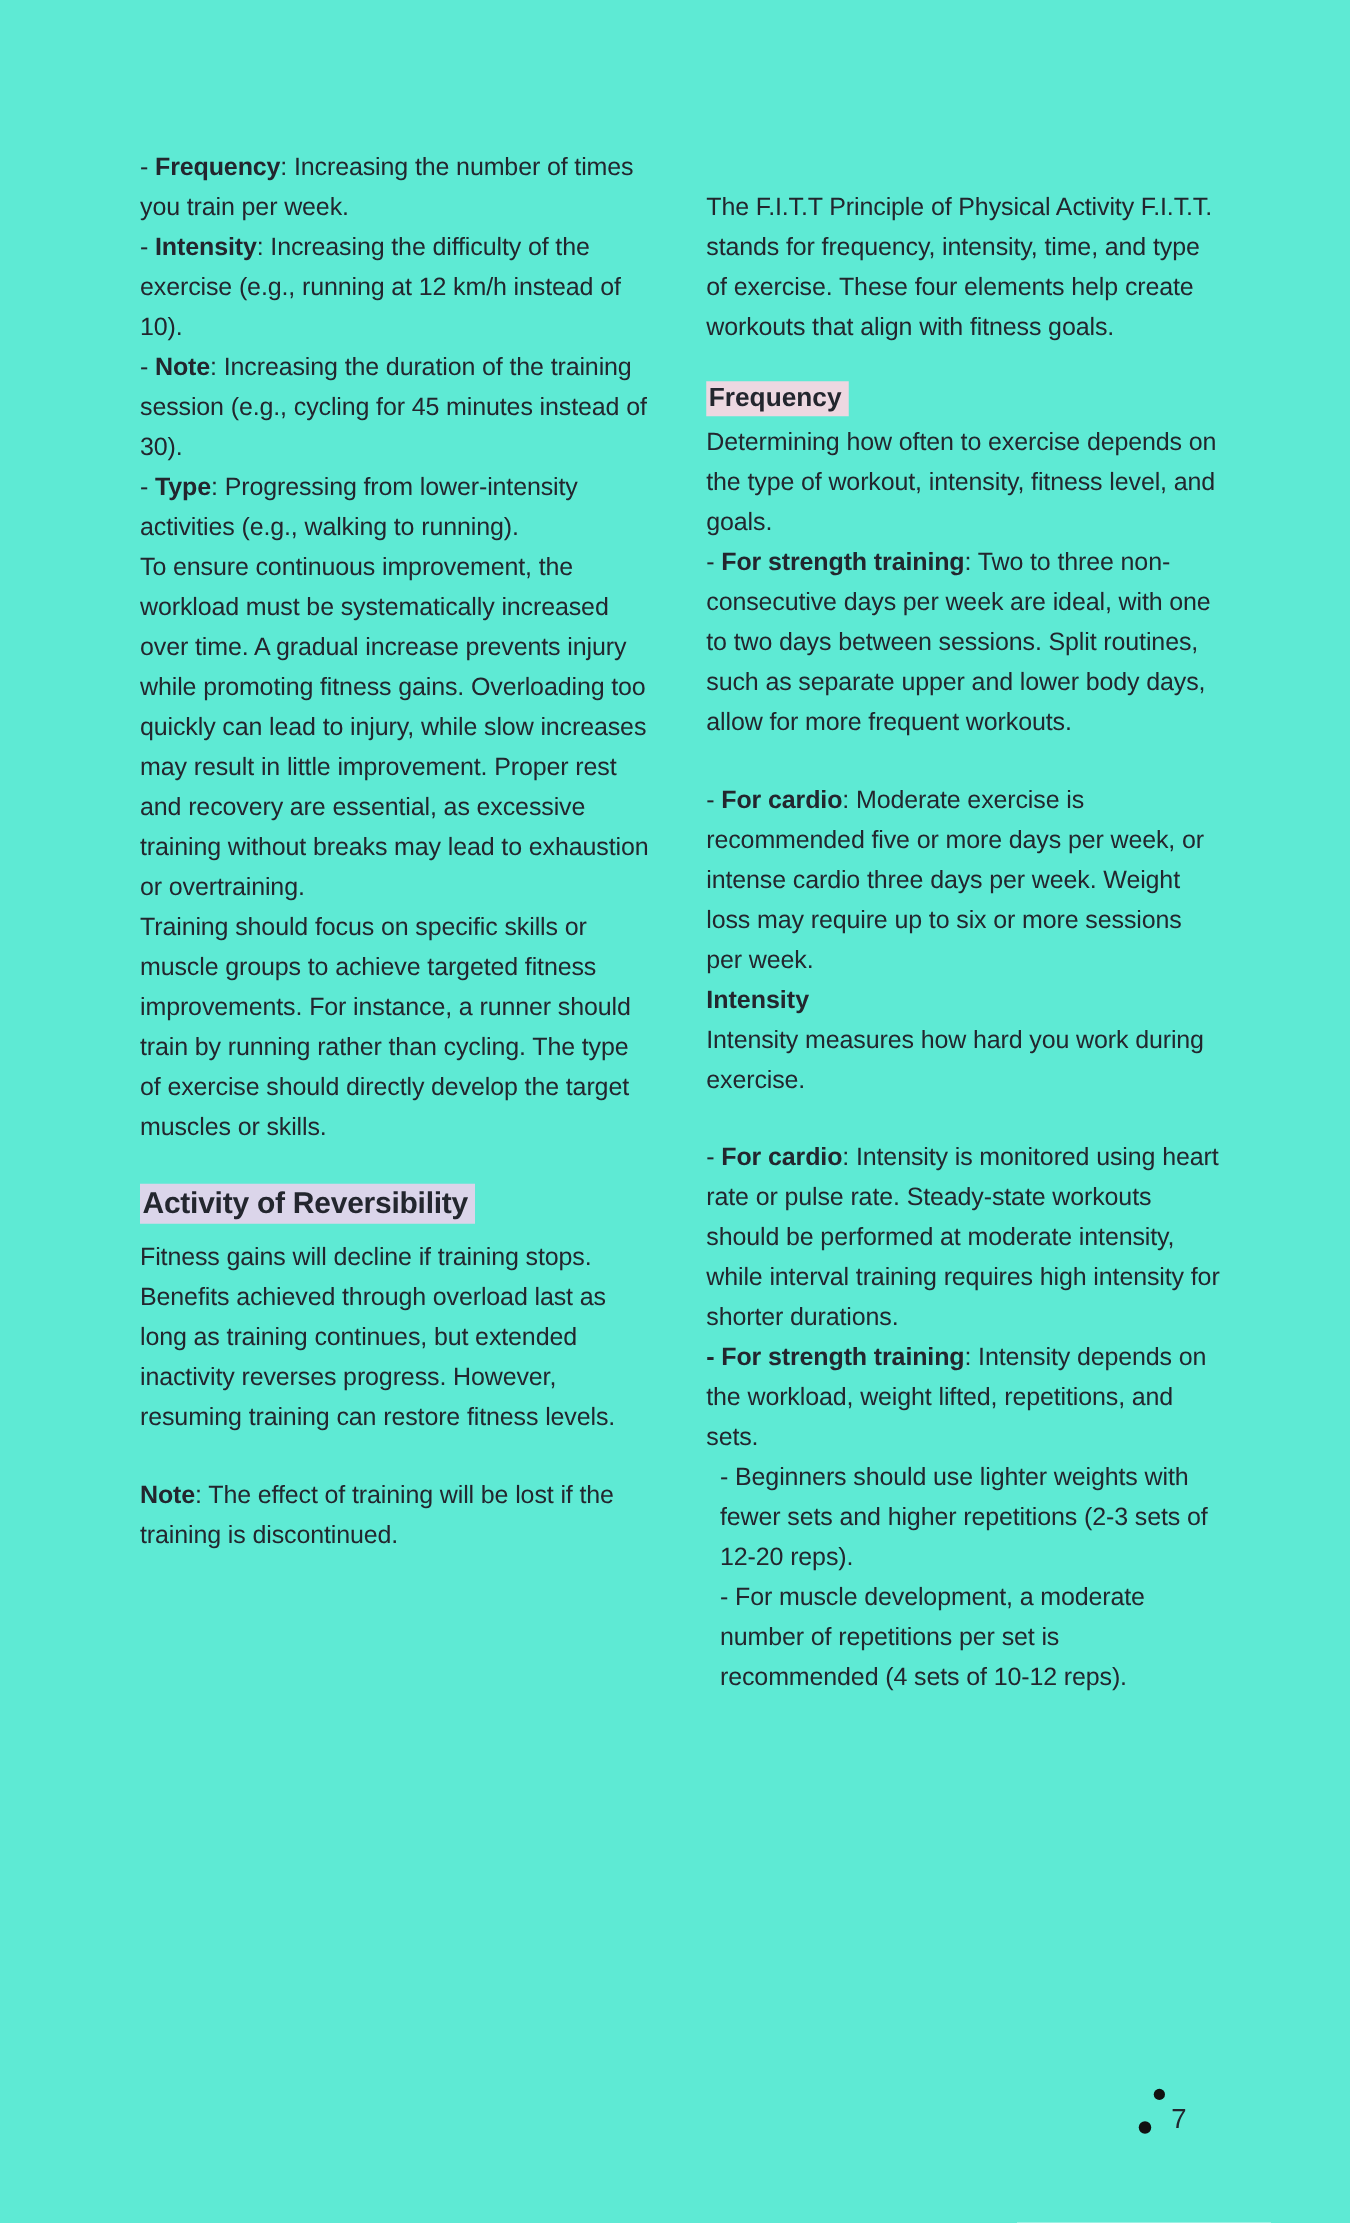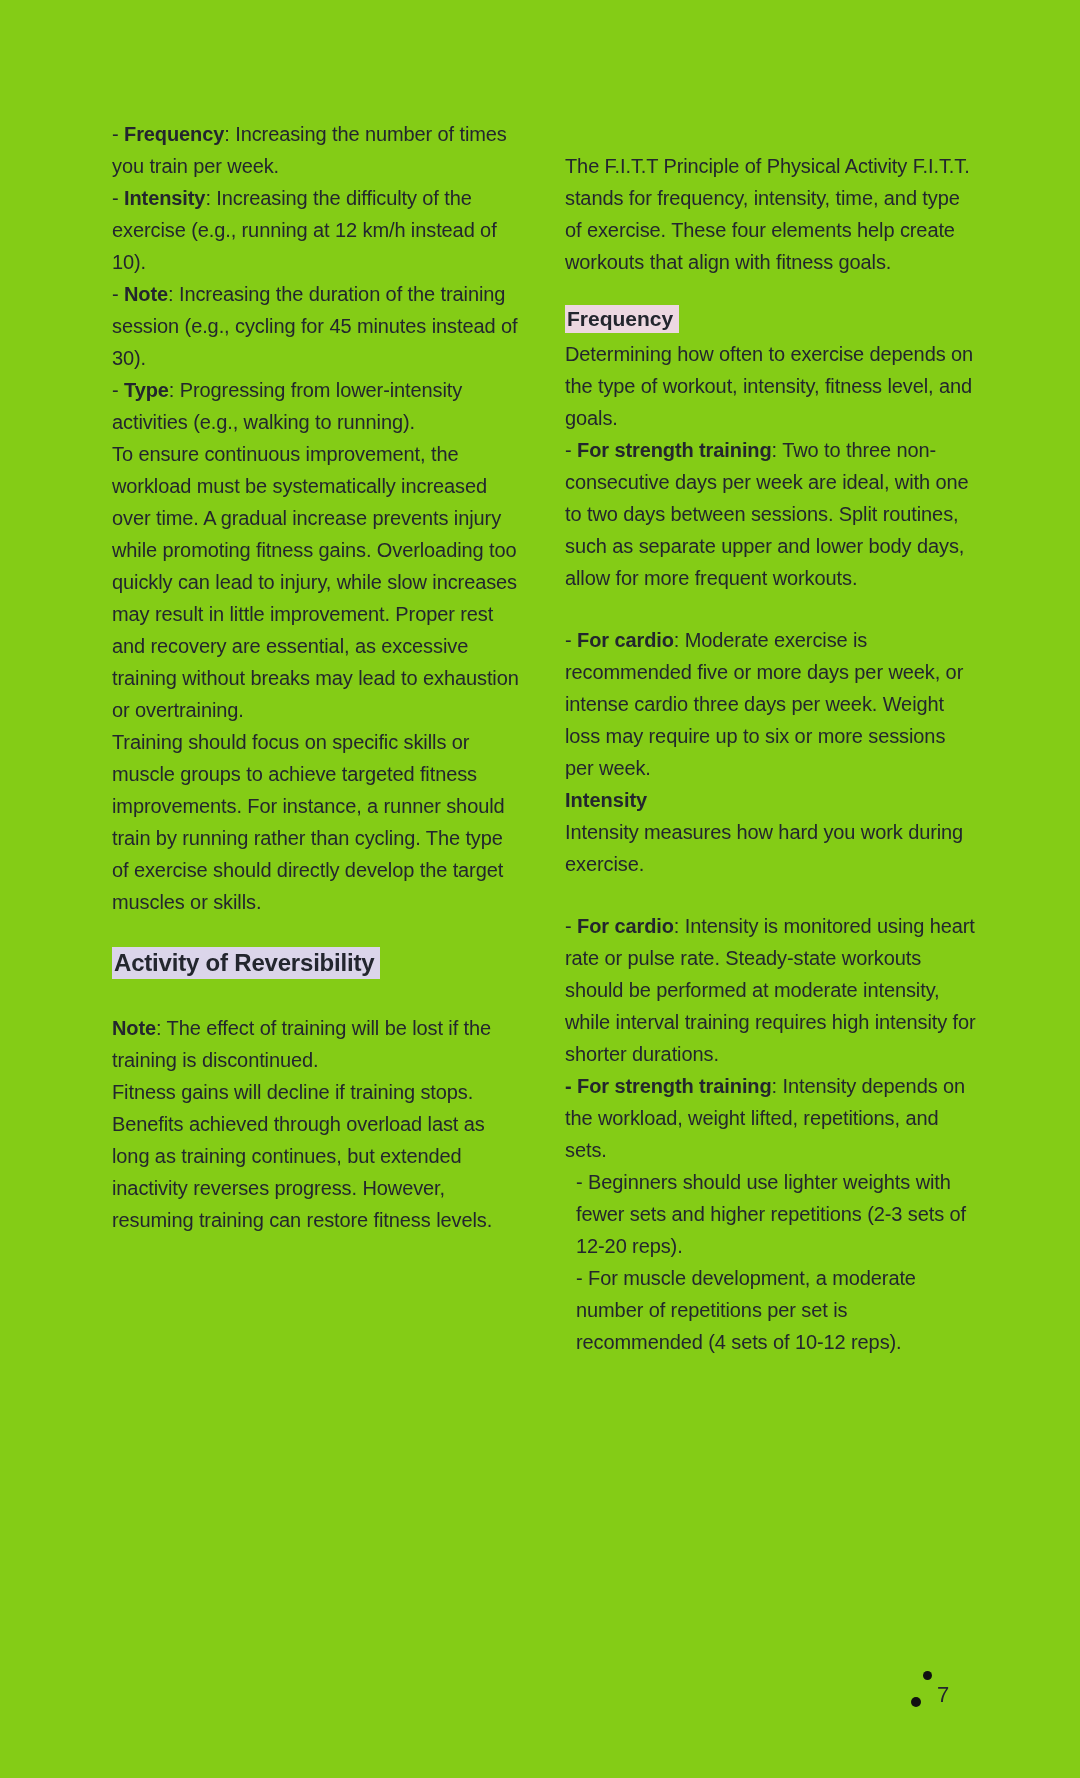--- a/index.html
+++ b/index.html
@@ -1,21 +1,21 @@
 <!DOCTYPE html>
 <html><head>
 <meta charset="utf-8">
 <style>
   html,body{margin:0;padding:0;background:#ffffff;}
   body{
     width:1080px;height:1778px;position:relative;overflow:hidden;
     font-family:"Liberation Sans","DejaVu Sans",sans-serif;
     color:#23262e;
   }
-  .doc{position:absolute;inset:0;background:#84cc16;}
+  .doc{position:absolute;inset:0;background:#5eead4;}
   .cols{display:flex;padding:118px 0 0 112px;align-items:flex-start;}
   .col-left{width:412px;flex:none;}
   .col-right{width:412px;flex:none;margin-left:41px;}
   .para{margin:0;font-size:20px;line-height:32px;letter-spacing:-0.1px;}
   .b{font-weight:700;}
   .h1{font-size:26px;line-height:39px;font-weight:700;margin:0 0 0 0;letter-spacing:-0.2px;}
   .h2{font-size:24px;line-height:38px;font-weight:700;margin:26px 0 8px 0;letter-spacing:-0.2px;}
   .h3{font-size:21px;line-height:34px;font-weight:700;margin:24px 0 2px 0;}
   .h4{font-size:20px;line-height:32px;font-weight:700;margin:0;}
   .hl{
@@ -38,22 +38,22 @@
 <div class="doc">
   <div class="cols">
     <div class="col-left">
         <p class="para"><span>- </span><span class="b">Frequency</span><span>: Increasing the number of times you train per week.</span></p>
         <p class="para"><span>- </span><span class="b">Intensity</span><span>: Increasing the difficulty of the exercise (e.g., running at 12 km/h instead of 10).</span></p>
         <p class="para"><span>- </span><span class="b">Note</span><span>: Increasing the duration of the training session (e.g., cycling for 45 minutes instead of 30).</span></p>
         <p class="para"><span>- </span><span class="b">Type</span><span>: Progressing from lower-intensity activities (e.g., walking to running).</span></p>
         <p class="para"><span>To ensure continuous improvement, the workload must be systematically increased over time. A gradual increase prevents injury while promoting fitness gains. Overloading too quickly can lead to injury, while slow increases may result in little improvement. Proper rest and recovery are essential, as excessive training without breaks may lead to exhaustion or overtraining.</span></p>
         <p class="para"><span>Training should focus on specific skills or muscle groups to achieve targeted fitness improvements. For instance, a runner should train by running rather than cycling. The type of exercise should directly develop the target muscles or skills.</span></p>
         <div class="h2"><span class="hl hl-lavender">Activity of Reversibility</span></div>
+        <p class="para"><span>Fitness gains will decline if training stops. Benefits achieved through overload last as long as training continues, but extended inactivity reverses progress. However, resuming training can restore fitness levels.</span></p>
         <p class="para gap"><span class="b">Note</span><span>: The effect of training will be lost if the training is discontinued.</span></p>
-        <p class="para"><span>Fitness gains will decline if training stops. Benefits achieved through overload last as long as training continues, but extended inactivity reverses progress. However, resuming training can restore fitness levels.</span></p>
       </div>
     <div class="col-right">
         <p class="para gap-xl"><span>The F.I.T.T Principle of Physical Activity F.I.T.T. stands for frequency, intensity, time, and type of exercise. These four elements help create workouts that align with fitness goals.</span></p>
         <div class="h3"><span class="hl hl-pink">Frequency</span></div>
         <p class="para"><span>Determining how often to exercise depends on the type of workout, intensity, fitness level, and goals.</span></p>
         <p class="para"><span>- </span><span class="b">For strength training</span><span>: Two to three non-consecutive days per week are ideal, with one to two days between sessions. Split routines, such as separate upper and lower body days, allow for more frequent workouts.</span></p>
         <p class="para gap"><span>- </span><span class="b">For cardio</span><span>: Moderate exercise is recommended five or more days per week, or intense cardio three days per week. Weight loss may require up to six or more sessions per week.</span></p>
         <div class="h4"><span class="">Intensity</span></div>
         <p class="para"><span>Intensity measures how hard you work during exercise.</span></p>
         <p class="para gap"><span>- </span><span class="b">For cardio</span><span>: Intensity is monitored using heart rate or pulse rate. Steady-state workouts should be performed at moderate intensity, while interval training requires high intensity for shorter durations.</span></p>

